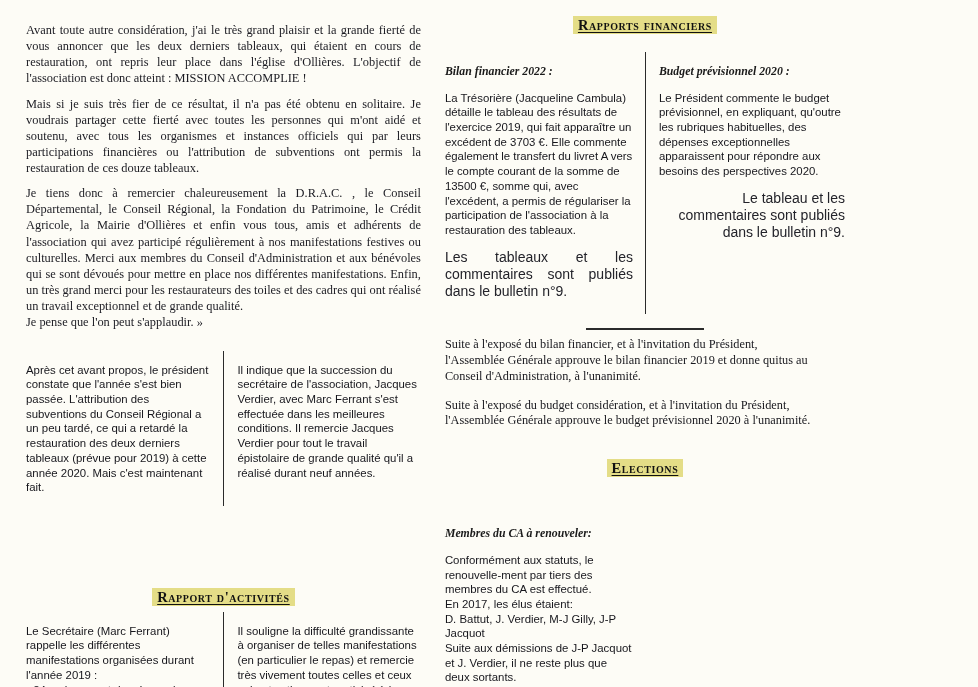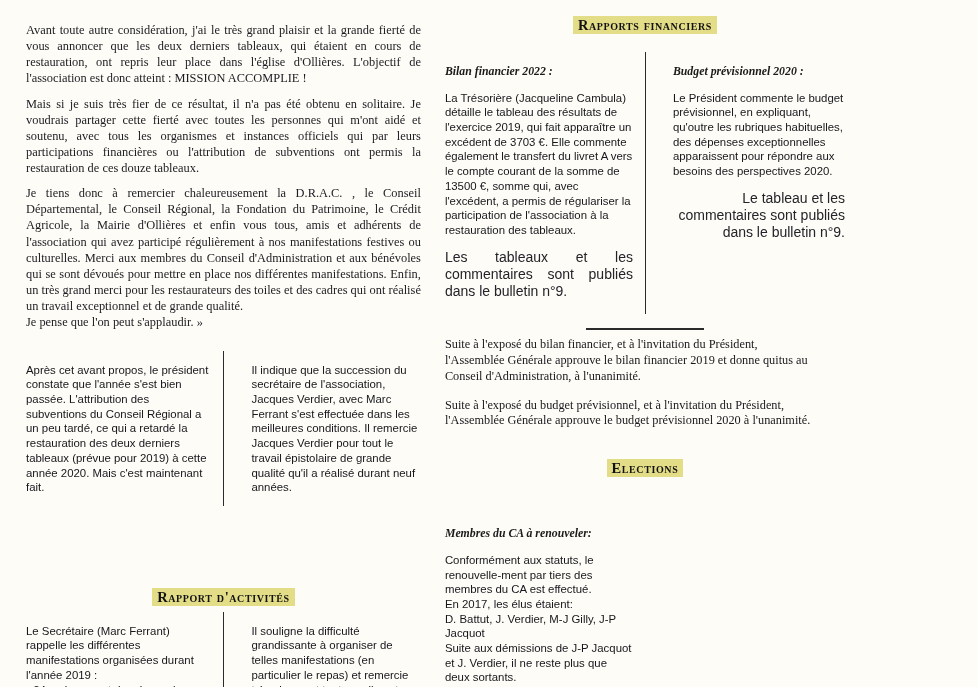--- a/index.html
+++ b/index.html
@@ -39,20 +39,21 @@
     margin: 0 0 6px 0;
   }
   .section-head span {
     display: inline-block;
     background: #e4dd87;
     font-family: "Liberation Serif", serif;
     font-weight: bold;
     font-size: 14.5px;
     font-variant: small-caps;
     letter-spacing: 0.6px;
+    text-decoration: underline;
     text-underline-offset: 2px;
     padding: 1px 5px 0 5px;
     color: #111;
   }
 
   
   .intro {
     font-family: "Liberation Serif", serif;
     font-size: 12.4px;
     line-height: 1.30;
@@ -66,21 +67,21 @@
   .duo {
     display: flex;
     margin-top: 4px;
   }
   .duo > .cell {
     box-sizing: border-box;
   }
   .duo .cell.a { width: 50%; padding-right: 12px; }
   .duo .cell.b {
     width: 50%;
-    padding-left: 27px;
+    padding-left: 13px;
     border-left: 1.6px solid #2a2a2a;
   }
   .body-sans {
     font-family: "Liberation Sans", sans-serif;
     font-size: 11.4px;
     line-height: 1.29;
     color: #16161c;
   }
   .lead-italic {
     font-weight: bold;
@@ -193,21 +194,21 @@
     <div class="rule"></div>
 
     <div class="resolution">
       <p>Suite à l'exposé du bilan financier, et à l'invitation du Président,</p>
       <p class="b">l'Assemblée Générale approuve le bilan financier 2019 et donne quitus  au Conseil d'Administration, à l'unanimité.</p>
     </div>
 
     <div class="gap"></div>
 
     <div class="resolution">
-      <p>Suite à l'exposé du budget prévisionnel, et à l'invitation du Président,</p>
+      <p>Suite à l'exposé du budget considération, et à l'invitation du Président,</p>
       <p class="b">l'Assemblée Générale approuve le budget prévisionnel 2020 à l'unanimité.</p>
     </div>
 
     <div class="spacer-md"></div>
     <div style="height:14px"></div>
 
     <div class="section-head">
       <span>Elections</span>
     </div>
 

